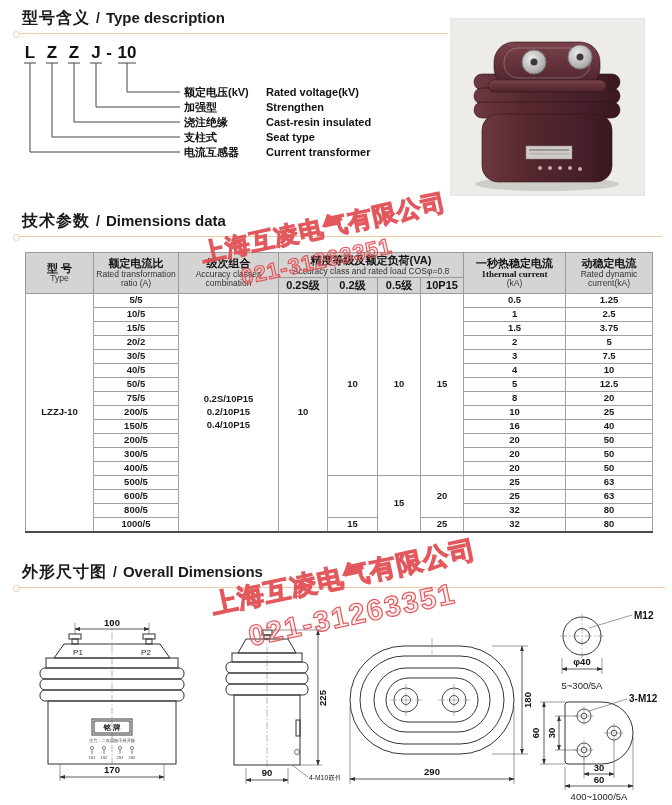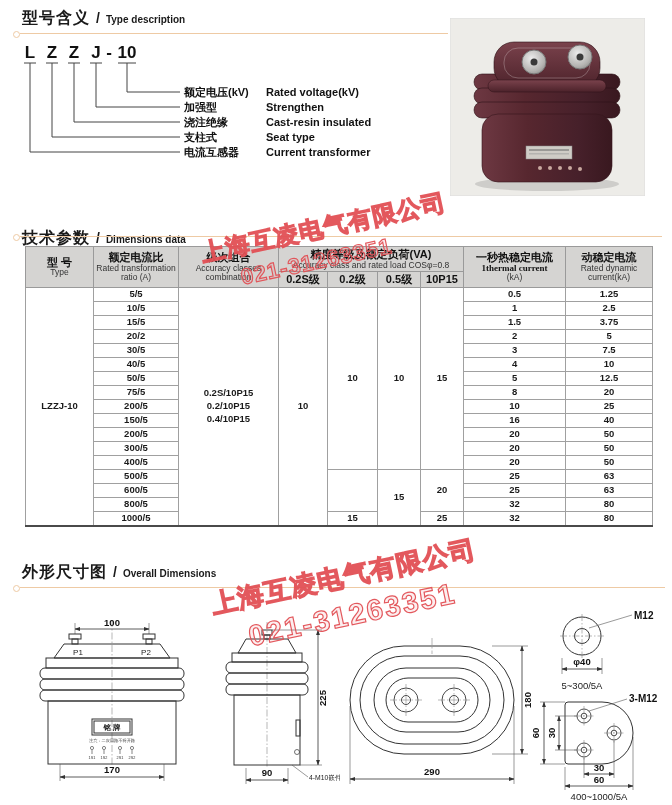--- a/index.html
+++ b/index.html
@@ -3,35 +3,35 @@
 <meta charset="utf-8">
 <style>
   html,body{margin:0;padding:0;background:#fff;}
   body{font-family:"Liberation Sans","DejaVu Sans",sans-serif;color:#1a1a1a;}
   #page{position:relative;width:672px;height:805px;background:#fff;overflow:hidden;}
 
   
   .sec-title{position:absolute;left:22px;display:flex;align-items:baseline;gap:6px;}
   .sec-title .zh{font-size:16px;font-weight:bold;letter-spacing:1px;}
   .sec-title .sep{font-size:14px;font-weight:bold;}
-  .sec-title .en{font-size:10px;font-weight:bold;}
+  .sec-title .en{font-size:15px;font-weight:bold;}
   .rule{position:absolute;height:1px;background:#eecaa4;}
   .rule-dot{position:absolute;width:5px;height:5px;border:1px solid #eecaa4;border-radius:50%;background:#fff;}
 
   
   .wm{position:absolute;z-index:40;transform:rotate(-12deg);transform-origin:left top;pointer-events:none;
       color:rgba(226,80,85,0.10);-webkit-text-stroke:1.2px #e25055;font-weight:bold;opacity:.95;white-space:nowrap;}
   .wm .l1{letter-spacing:1px;}
   .wm1 .l1{font-size:24px;}
   .wm1 .l2{font-size:22px;margin-left:34px;margin-top:3px;letter-spacing:1px;}
   .wm2 .l1{font-size:26px;}
   .wm2 .l2{font-size:29px;margin-left:30px;margin-top:5px;letter-spacing:2px;}
 
   
-  table.tech{position:absolute;left:25px;top:246px;width:627px;border-collapse:collapse;table-layout:fixed;
+  table.tech{position:absolute;left:25px;top:252px;width:627px;border-collapse:collapse;table-layout:fixed;
              border:1px solid #8a8a8a;border-bottom:2px solid #4a4a4a;padding-left:38px;}
   table.tech th{background:#d5d4d2;border:1px solid #9a9a9a;padding:1px 0;vertical-align:middle;}
   table.tech td{border:1px solid #a0a0a0;text-align:center;vertical-align:middle;
                 font-size:9.5px;font-weight:bold;height:13px;line-height:1.05;padding:0;}
   .zh-h{font-size:11px;font-weight:bold;color:#111;line-height:1.15;}
   .en-h{font-size:8.5px;font-weight:normal;color:#333;line-height:1.1;}
   .en-hb{font-size:9px;font-weight:bold;color:#111;line-height:1.1;font-family:Liberation Serif, serif;}
   .combo-cell div{line-height:1.35;}
 
   
@@ -137,21 +137,21 @@
     <rect x="79" y="135" width="40" height="1.5" fill="#999" opacity="0.5"></rect>
     <g fill="#c9a9a0">
       <circle cx="90" cy="150" r="2"></circle>
         <circle cx="100" cy="150" r="2"></circle>
         <circle cx="110" cy="150" r="2"></circle>
       <circle cx="120" cy="150" r="2"></circle>
         <circle cx="130" cy="151" r="2"></circle>
     </g>
   </svg>
 
-  <div class="sec-title" style="top:228px;">
+  <div class="sec-title" style="top:211px;">
     <span class="zh">技术参数</span>
     <span class="sep">/</span>
     <span class="en">Dimensions data</span>
   </div>
   <span class="rule-dot" style="left:13px;top:234px;"></span>
   <div class="rule" style="left:20px;top:236px;width:642px;"></div>
 
   <table class="tech">
     <colgroup>
       <col style="width:68px">

